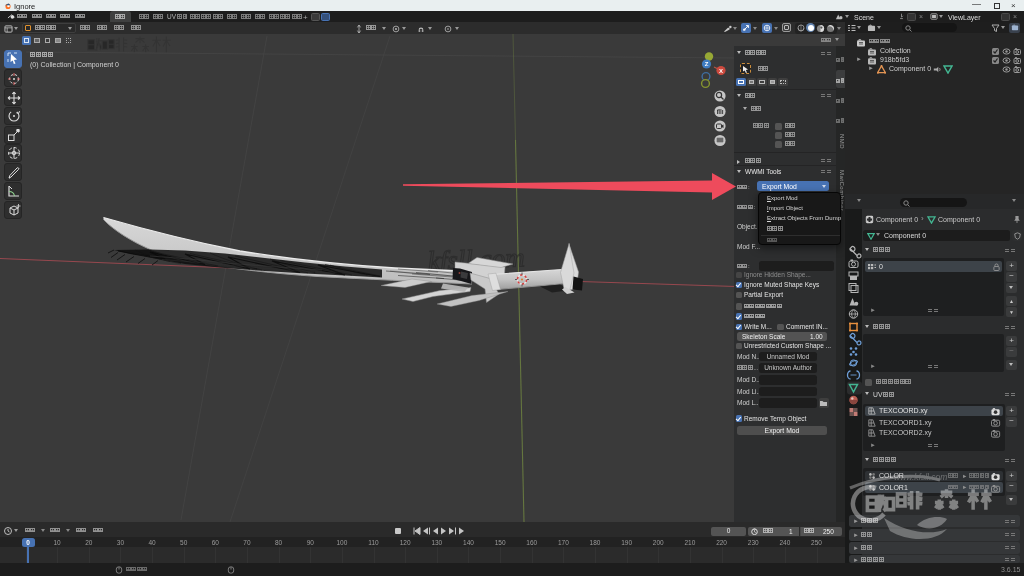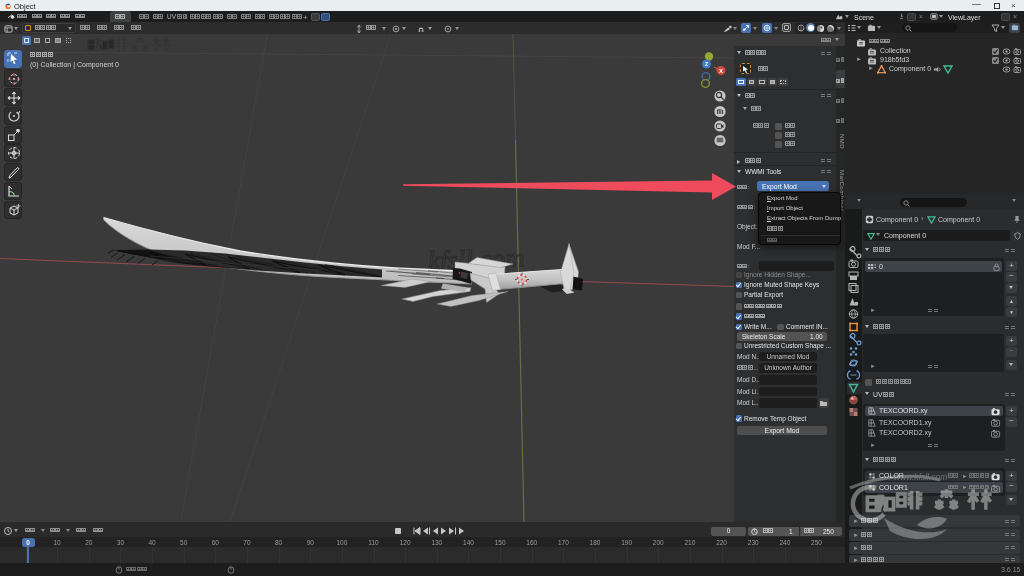--- a/index.html
+++ b/index.html
@@ -53,21 +53,21 @@
 #status{left:0;top:563px;width:1024px;height:13px;background:#1d1d1d;color:#909090;font-size:7px}
 .num{font-size:6.5px;color:#9b9b9b}
 </style></head>
 <body>
 <div class="ab" id="title">
   <svg class="ab" style="left:4px;top:2px" width="8" height="8" viewBox="0 0 10 10">
       <circle cx="5" cy="5.5" r="3.2" fill="#ff7021"></circle>
       <circle cx="5.6" cy="5" r="1.6" fill="#fff"></circle>
       <path d="M1 4.2 L6 1.8 L8 4 Z" fill="#265787"></path>
     </svg>
-  <span class="ab" style="left:14px;top:1.5px;font-size:7.5px">Object</span>
+  <span class="ab" style="left:14px;top:1.5px;font-size:7.5px">Ignore</span>
   <span class="ab" style="left:972px;top:-1px;color:#333;font-size:9px">—</span>
   <span class="ab" style="left:994px;top:3px;width:5.5px;height:5.5px;border:1px solid #333"></span>
   <span class="ab" style="left:1011px;top:1px;color:#333;font-size:8px">×</span>
 </div>
 <div class="ab" id="topbar">
   <svg class="ab" style="left:7px;top:1.5px" width="9" height="8" viewBox="0 0 10 9">
       <path d="M1 5.5 L5.5 2 L8.5 5" fill="none" stroke="#ddd" stroke-width="1"></path>
       <circle cx="6" cy="4.5" r="2" fill="#ddd"></circle>
     </svg>
   <span class="zh" style="--s:4.8px;color:#d5d5d5;position:absolute;left:17px;top:2.5px">

